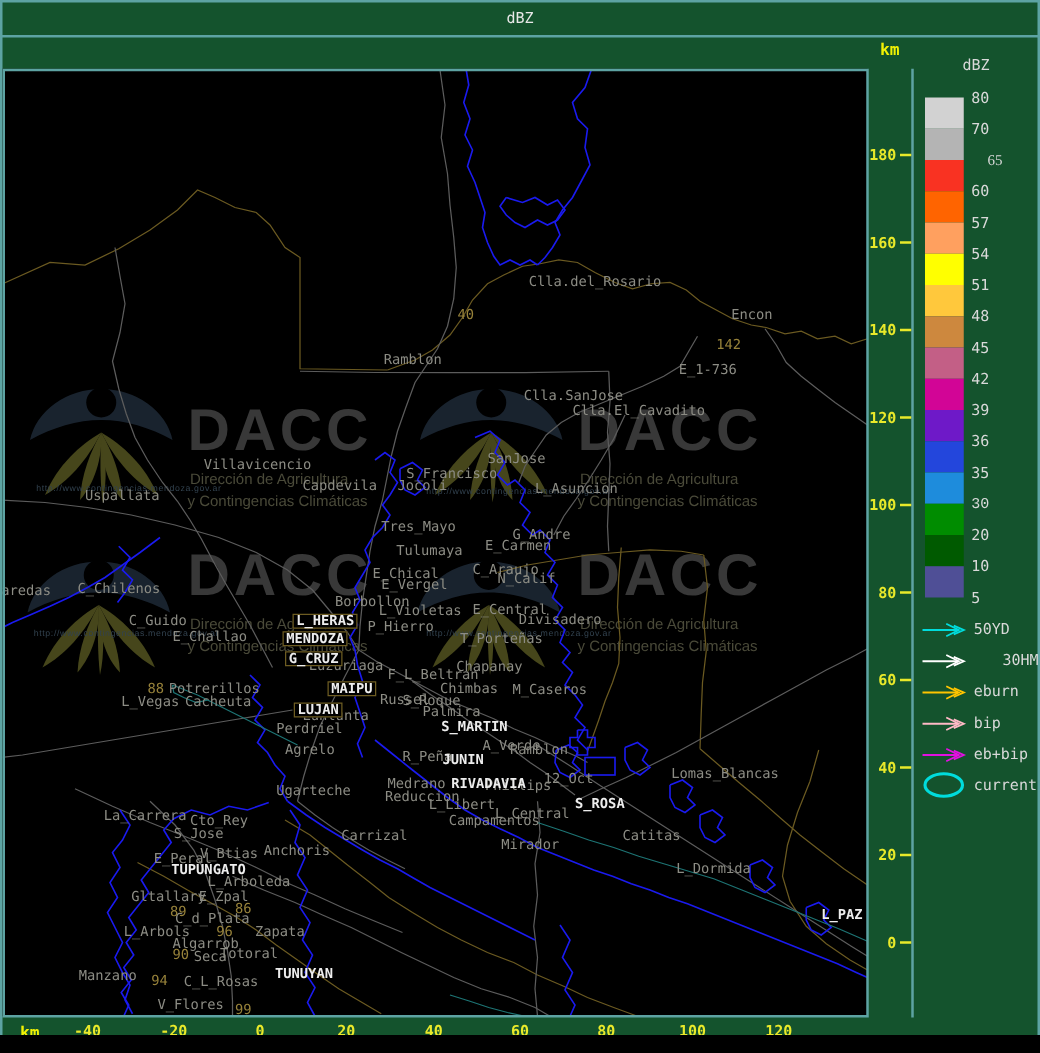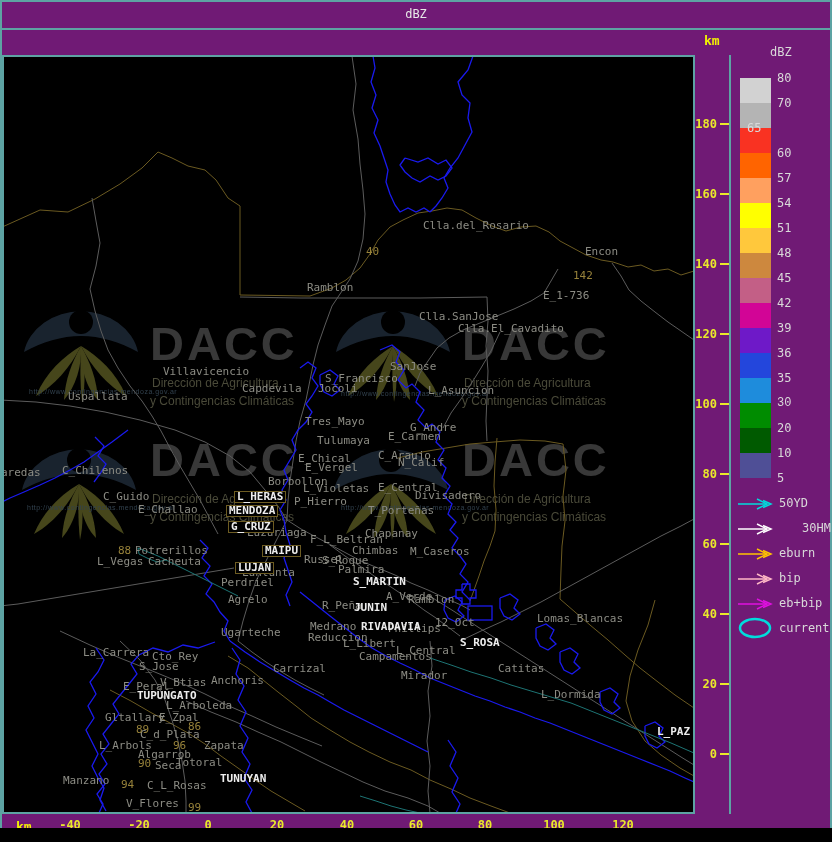--- a/index.html
+++ b/index.html
@@ -1,16 +1,16 @@
 <!DOCTYPE html>
 <html><head>
 <meta charset="utf-8">
 <style>
   html,body{margin:0;padding:0;background:#000;}
-  #root{position:relative;width:832px;height:828px;background:#701a75;overflow:hidden;
+  #root{position:relative;width:832px;height:828px;background:#14532d;overflow:hidden;
         font-family:"DejaVu Sans Mono",monospace;}
   .hline,.vline{position:absolute;background:#5da3a3;}
   #header-title{position:absolute;left:0;top:7px;width:832px;text-align:center;
     font:12px "DejaVu Sans Mono",monospace;color:#e8e8e8;}
   #timestamp{position:absolute;left:8px;top:33px;font:bold 13px "DejaVu Sans Mono",monospace;color:#f1f104;}
   #km-right{position:absolute;left:704px;top:33px;font:bold 13px "DejaVu Sans Mono",monospace;color:#f1f104;}
   #km-bottom{position:absolute;left:16px;top:819px;font:bold 13px "DejaVu Sans Mono",monospace;color:#f1f104;}
   #map{position:absolute;left:2px;top:55px;width:692px;height:758px;overflow:hidden;background:#000;}
   #map-border{position:absolute;left:2px;top:55px;width:693px;height:759px;border:2px solid #5da3a3;
     box-sizing:border-box;pointer-events:none;z-index:6;}
@@ -323,21 +323,21 @@
       <div class="cbar-block" style="left: 740px; top: 278px; background: rgb(195, 95, 134);"></div>
       <div class="cbar-block" style="left: 740px; top: 303px; background: rgb(210, 5, 150);"></div>
       <div class="cbar-block" style="left: 740px; top: 328px; background: rgb(110, 25, 200);"></div>
       <div class="cbar-block" style="left: 740px; top: 353px; background: rgb(35, 70, 220);"></div>
       <div class="cbar-block" style="left: 740px; top: 378px; background: rgb(30, 140, 220);"></div>
       <div class="cbar-block" style="left: 740px; top: 403px; background: rgb(0, 140, 0);"></div>
       <div class="cbar-block" style="left: 740px; top: 428px; background: rgb(0, 90, 0);"></div>
       <div class="cbar-block" style="left: 740px; top: 453px; background: rgb(79, 79, 150);"></div>
       <div class="cbar-lab" style="left: 777px; top: 71px;">80</div>
       <div class="cbar-lab" style="left: 777px; top: 96px;">70</div>
-      <div class="cbar-lab" style="left: 747px; top: 121px;">65</div>
+      <div class="cbar-lab" style="left: 790px; top: 121px; font-family: Liberation Serif, serif;">65</div>
       <div class="cbar-lab" style="left: 777px; top: 146px;">60</div>
       <div class="cbar-lab" style="left: 777px; top: 171px;">57</div>
       <div class="cbar-lab" style="left: 777px; top: 196px;">54</div>
       <div class="cbar-lab" style="left: 777px; top: 221px;">51</div>
       <div class="cbar-lab" style="left: 777px; top: 246px;">48</div>
       <div class="cbar-lab" style="left: 777px; top: 271px;">45</div>
       <div class="cbar-lab" style="left: 777px; top: 296px;">42</div>
       <div class="cbar-lab" style="left: 777px; top: 321px;">39</div>
       <div class="cbar-lab" style="left: 777px; top: 346px;">36</div>
       <div class="cbar-lab" style="left: 777px; top: 371px;">35</div>

